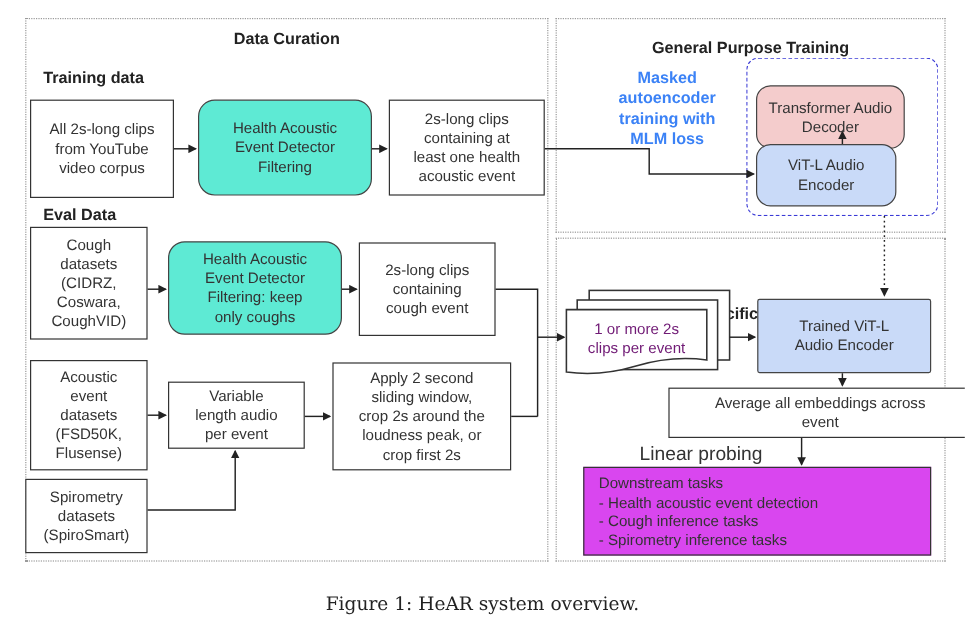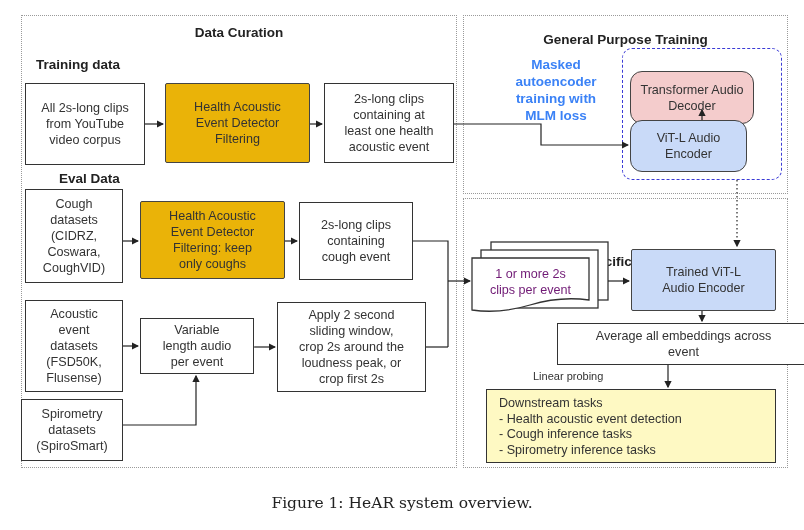--- a/index.html
+++ b/index.html
@@ -3,40 +3,40 @@
 <meta charset="utf-8">
 <style>
   html, body { margin: 0; padding: 0; background: #ffffff; }
   body { width: 804px; height: 530px; position: relative; overflow: hidden;
          font-family: "Liberation Sans", "DejaVu Sans", sans-serif; color: #222; }
   .panel { position: absolute; border: 1.3px dotted #9a9a9a; box-sizing: border-box; }
   .title { position: absolute; font-weight: bold; font-size: 13.5px; color: #222; text-align: center; }
   .box { position: absolute; box-sizing: border-box; border: 1.4px solid #333; background: #fff;
          display: flex; align-items: center; justify-content: center; text-align: center;
          font-size: 12.6px; line-height: 16px; color: #333; padding: 2px 4px; white-space: pre-line; }
-  .green { background: #eab308; border-radius: 2px; border-color: #444; }
+  .green { background: #5eead4; border-radius: 14px; border-color: #444; }
   .red { background: #f4cccc; border-radius: 12px; border-color: #444; }
   .blue { background: #c9daf8; border-radius: 12px; border-color: #444; }
-  .purple { background: #fef9c3; justify-content: flex-start; align-items: flex-start; text-align: left; padding: 6px 12px; }
+  .purple { background: #d946ef; justify-content: flex-start; align-items: flex-start; text-align: left; padding: 6px 12px; }
   .blue-label { position: absolute; color: #3b82f6; font-weight: bold; font-size: 13.5px; line-height: 17px; text-align: center; white-space: pre-line; }
-  .plain-label { position: absolute; font-size: 11px; color: #333; }
+  .plain-label { position: absolute; font-size: 16px; color: #333; }
   .caption { position: absolute; font-family: "DejaVu Serif", "Liberation Serif", serif; font-size: 15.5px; color: #222; text-align: center; width: 804px; left: 0; }
   svg.wires { position: absolute; left: 0; top: 0; pointer-events: none; }
   .stack-text { position: absolute; font-size: 12.6px; line-height: 16px; text-align: center; color: #701a75; white-space: pre-line; }
 </style>
 </head>
 <body>
 
 <div class="panel" style="left:21px;top:15px;width:436px;height:453px;"></div>
 <div class="panel" style="left:463px;top:15px;width:325px;height:179px;"></div>
 <div class="panel" style="left:463px;top:198px;width:325px;height:270px;"></div>
 
 <div class="title" style="left:21px;top:25px;width:436px;">Data Curation</div>
 <div class="title" style="left:36px;top:57px;text-align:left;">Training data</div>
-<div class="title" style="left:36px;top:171px;text-align:left;margin-left:23px;">Eval Data</div>
+<div class="title" style="left:36px;top:171px;text-align:left;">Eval Data</div>
 <div class="title" style="left:463px;top:32px;width:325px;">General Purpose Training</div>
 <div class="title" style="left:463px;top:206px;width:325px;margin-top:48px;">Task-specific Evaluation</div>
 
 <div class="box" style="left:25px;top:83px;width:120px;height:82px;">All 2s-long clips
 from YouTube
 video corpus</div>
 <div class="box green" style="left:165px;top:83px;width:145px;height:80px;">Health Acoustic
 Event Detector
 Filtering</div>
 <div class="box" style="left:324px;top:83px;width:130px;height:80px;">2s-long clips

